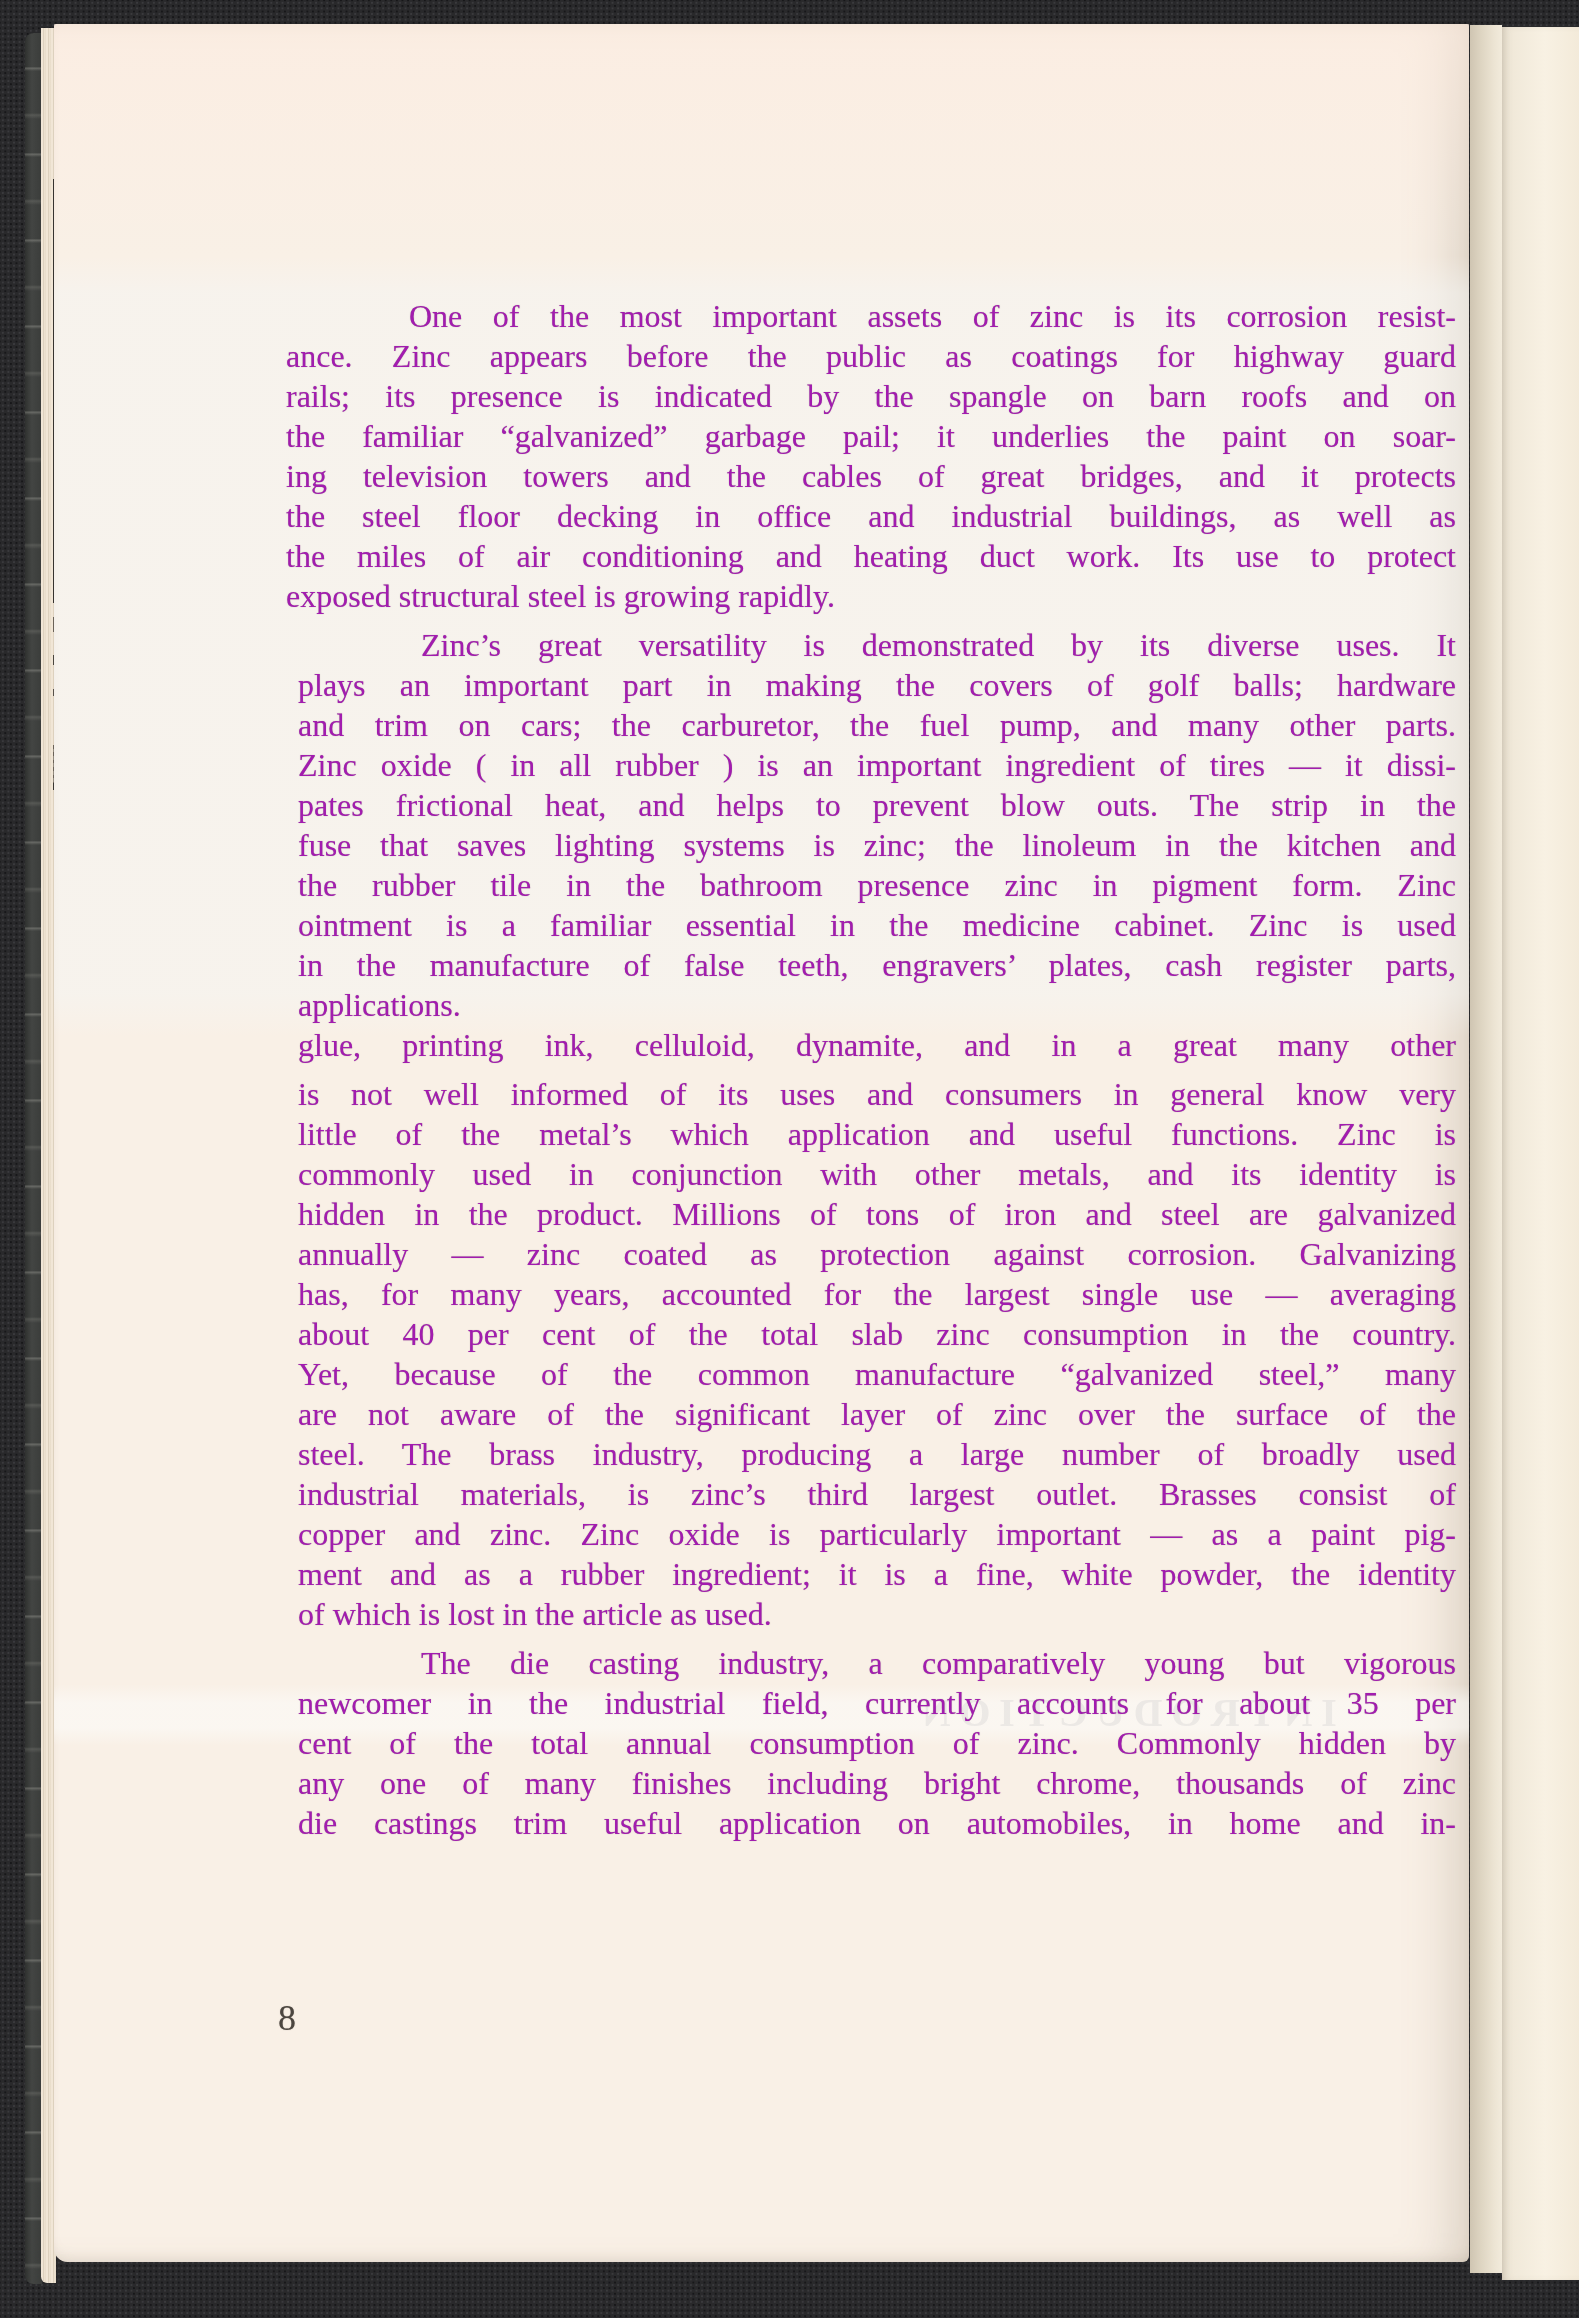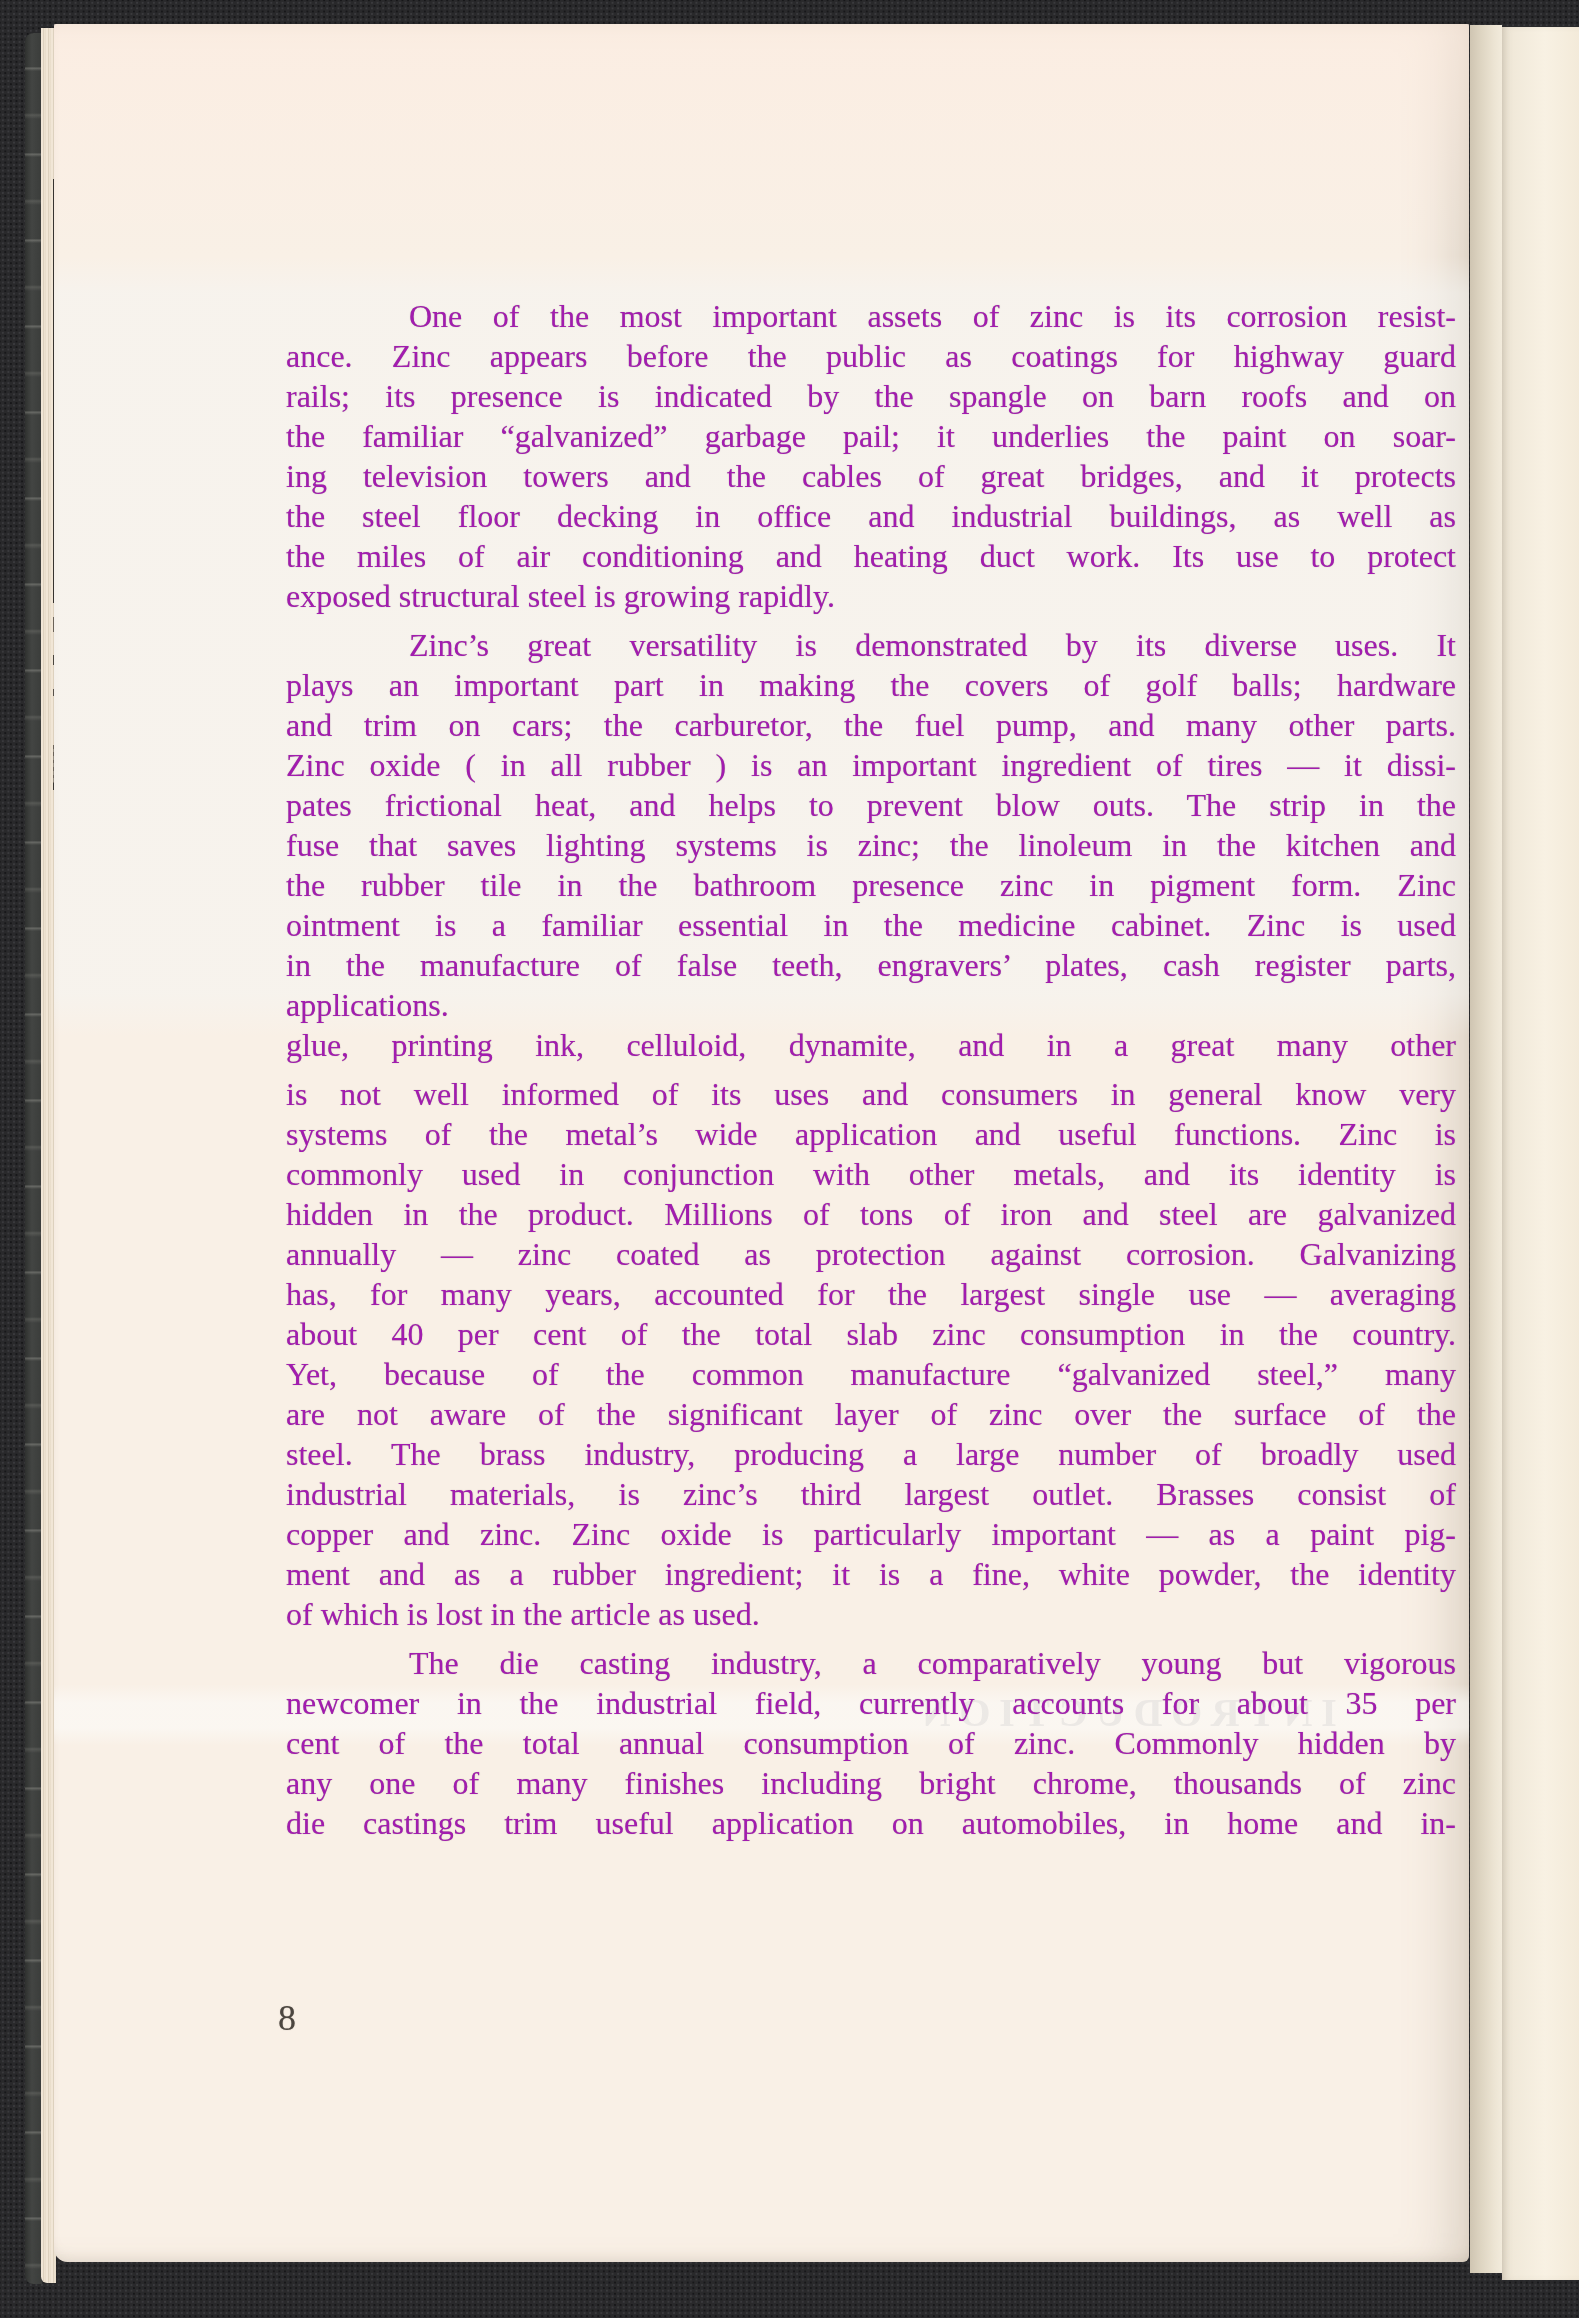--- a/index.html
+++ b/index.html
@@ -66,21 +66,21 @@
 
   
   .text-block {
     position:absolute; left:232px; top:272px; width:1170px;
     color:#a21caf; font-size:32px; line-height:40px;
     text-shadow:0 0 0.9px rgba(92,84,74,0.5);
   }
   .line { text-align:justify; text-align-last:justify; height:40px; }
   .line.indent { padding-left:123px; }
   .line.last { text-align-last:left; }
-  .para + .para { margin-top:9.3px; }
+  .para + .para { margin-top:9.3px;margin-left:12px; }
 
   .page-number {
     position:absolute; left:224px; top:1976px;
     font-size:36px; line-height:37px; color:#4c4640;
     text-shadow:0 0 0.9px rgba(92,84,74,0.5);
   }
 
   
   .gutter-shadow {
     position:absolute; left:1470px; top:25px; width:32px; height:2248px;
@@ -132,21 +132,21 @@
           <div class="line">pates frictional heat, and helps to prevent blow outs. The strip in the</div>
           <div class="line">fuse that saves lighting systems is zinc; the linoleum in the kitchen and</div>
           <div class="line">the rubber tile in the bathroom presence zinc in pigment form. Zinc</div>
           <div class="line">ointment is a familiar essential in the medicine cabinet. Zinc is used</div>
           <div class="line">in the manufacture of false teeth, engravers’ plates, cash register parts,</div>
           <div class="line last">applications.</div>
           <div class="line">glue, printing ink, celluloid, dynamite, and in a great many other</div>
         </div>
         <div class="para">
           <div class="line">is not well informed of its uses and consumers in general know very</div>
-          <div class="line">systems of the metal’s wide application and useful functions. Zinc is</div>
+          <div class="line">little of the metal’s which application and useful functions. Zinc is</div>
           <div class="line">commonly used in conjunction with other metals, and its identity is</div>
           <div class="line">hidden in the product. Millions of tons of iron and steel are galvanized</div>
           <div class="line">annually — zinc coated as protection against corrosion. Galvanizing</div>
           <div class="line">has, for many years, accounted for the largest single use — averaging</div>
           <div class="line">about 40 per cent of the total slab zinc consumption in the country.</div>
           <div class="line">Yet, because of the common manufacture “galvanized steel,” many</div>
           <div class="line">are not aware of the significant layer of zinc over the surface of the</div>
           <div class="line">steel. The brass industry, producing a large number of broadly used</div>
           <div class="line">industrial materials, is zinc’s third largest outlet. Brasses consist of</div>
           <div class="line">copper and zinc. Zinc oxide is particularly important — as a paint pig-</div>

